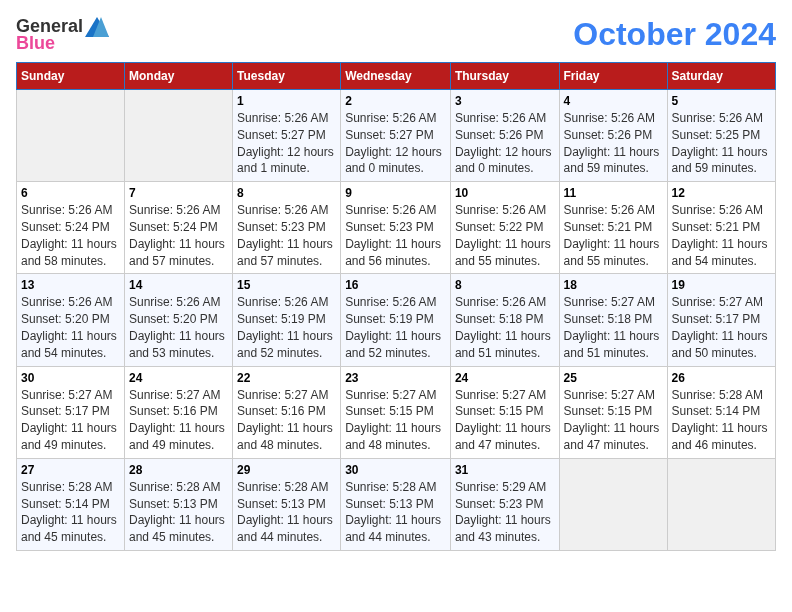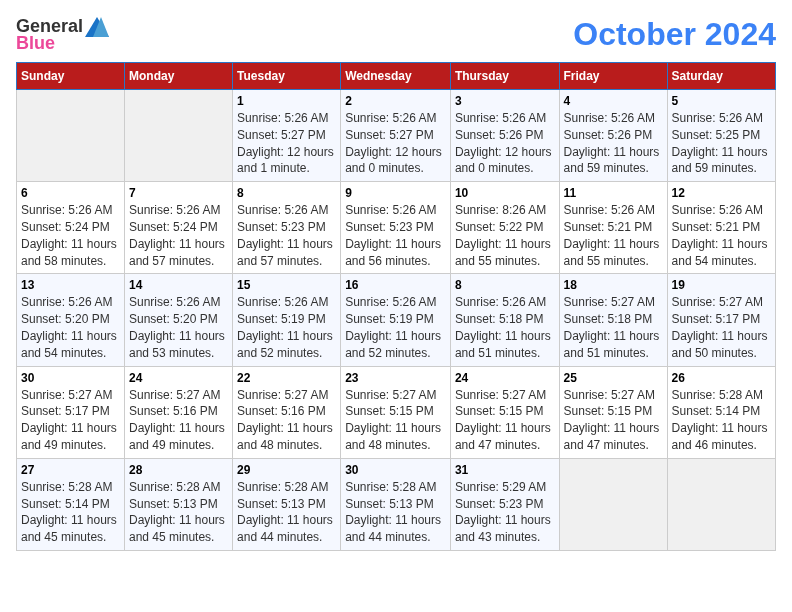--- a/index.html
+++ b/index.html
@@ -172,21 +172,21 @@
 Daylight: 11 hours and 57 minutes.</div>
         </td>
         <td>
           <span class="day-number">9</span>
           <div class="day-info">Sunrise: 5:26 AM
 Sunset: 5:23 PM
 Daylight: 11 hours and 56 minutes.</div>
         </td>
         <td>
           <span class="day-number">10</span>
-          <div class="day-info">Sunrise: 8:26 AM
+          <div class="day-info">Sunrise: 5:26 AM
 Sunset: 5:22 PM
 Daylight: 11 hours and 55 minutes.</div>
         </td>
         <td>
           <span class="day-number">11</span>
           <div class="day-info">Sunrise: 5:26 AM
 Sunset: 5:21 PM
 Daylight: 11 hours and 55 minutes.</div>
         </td>
         <td>

